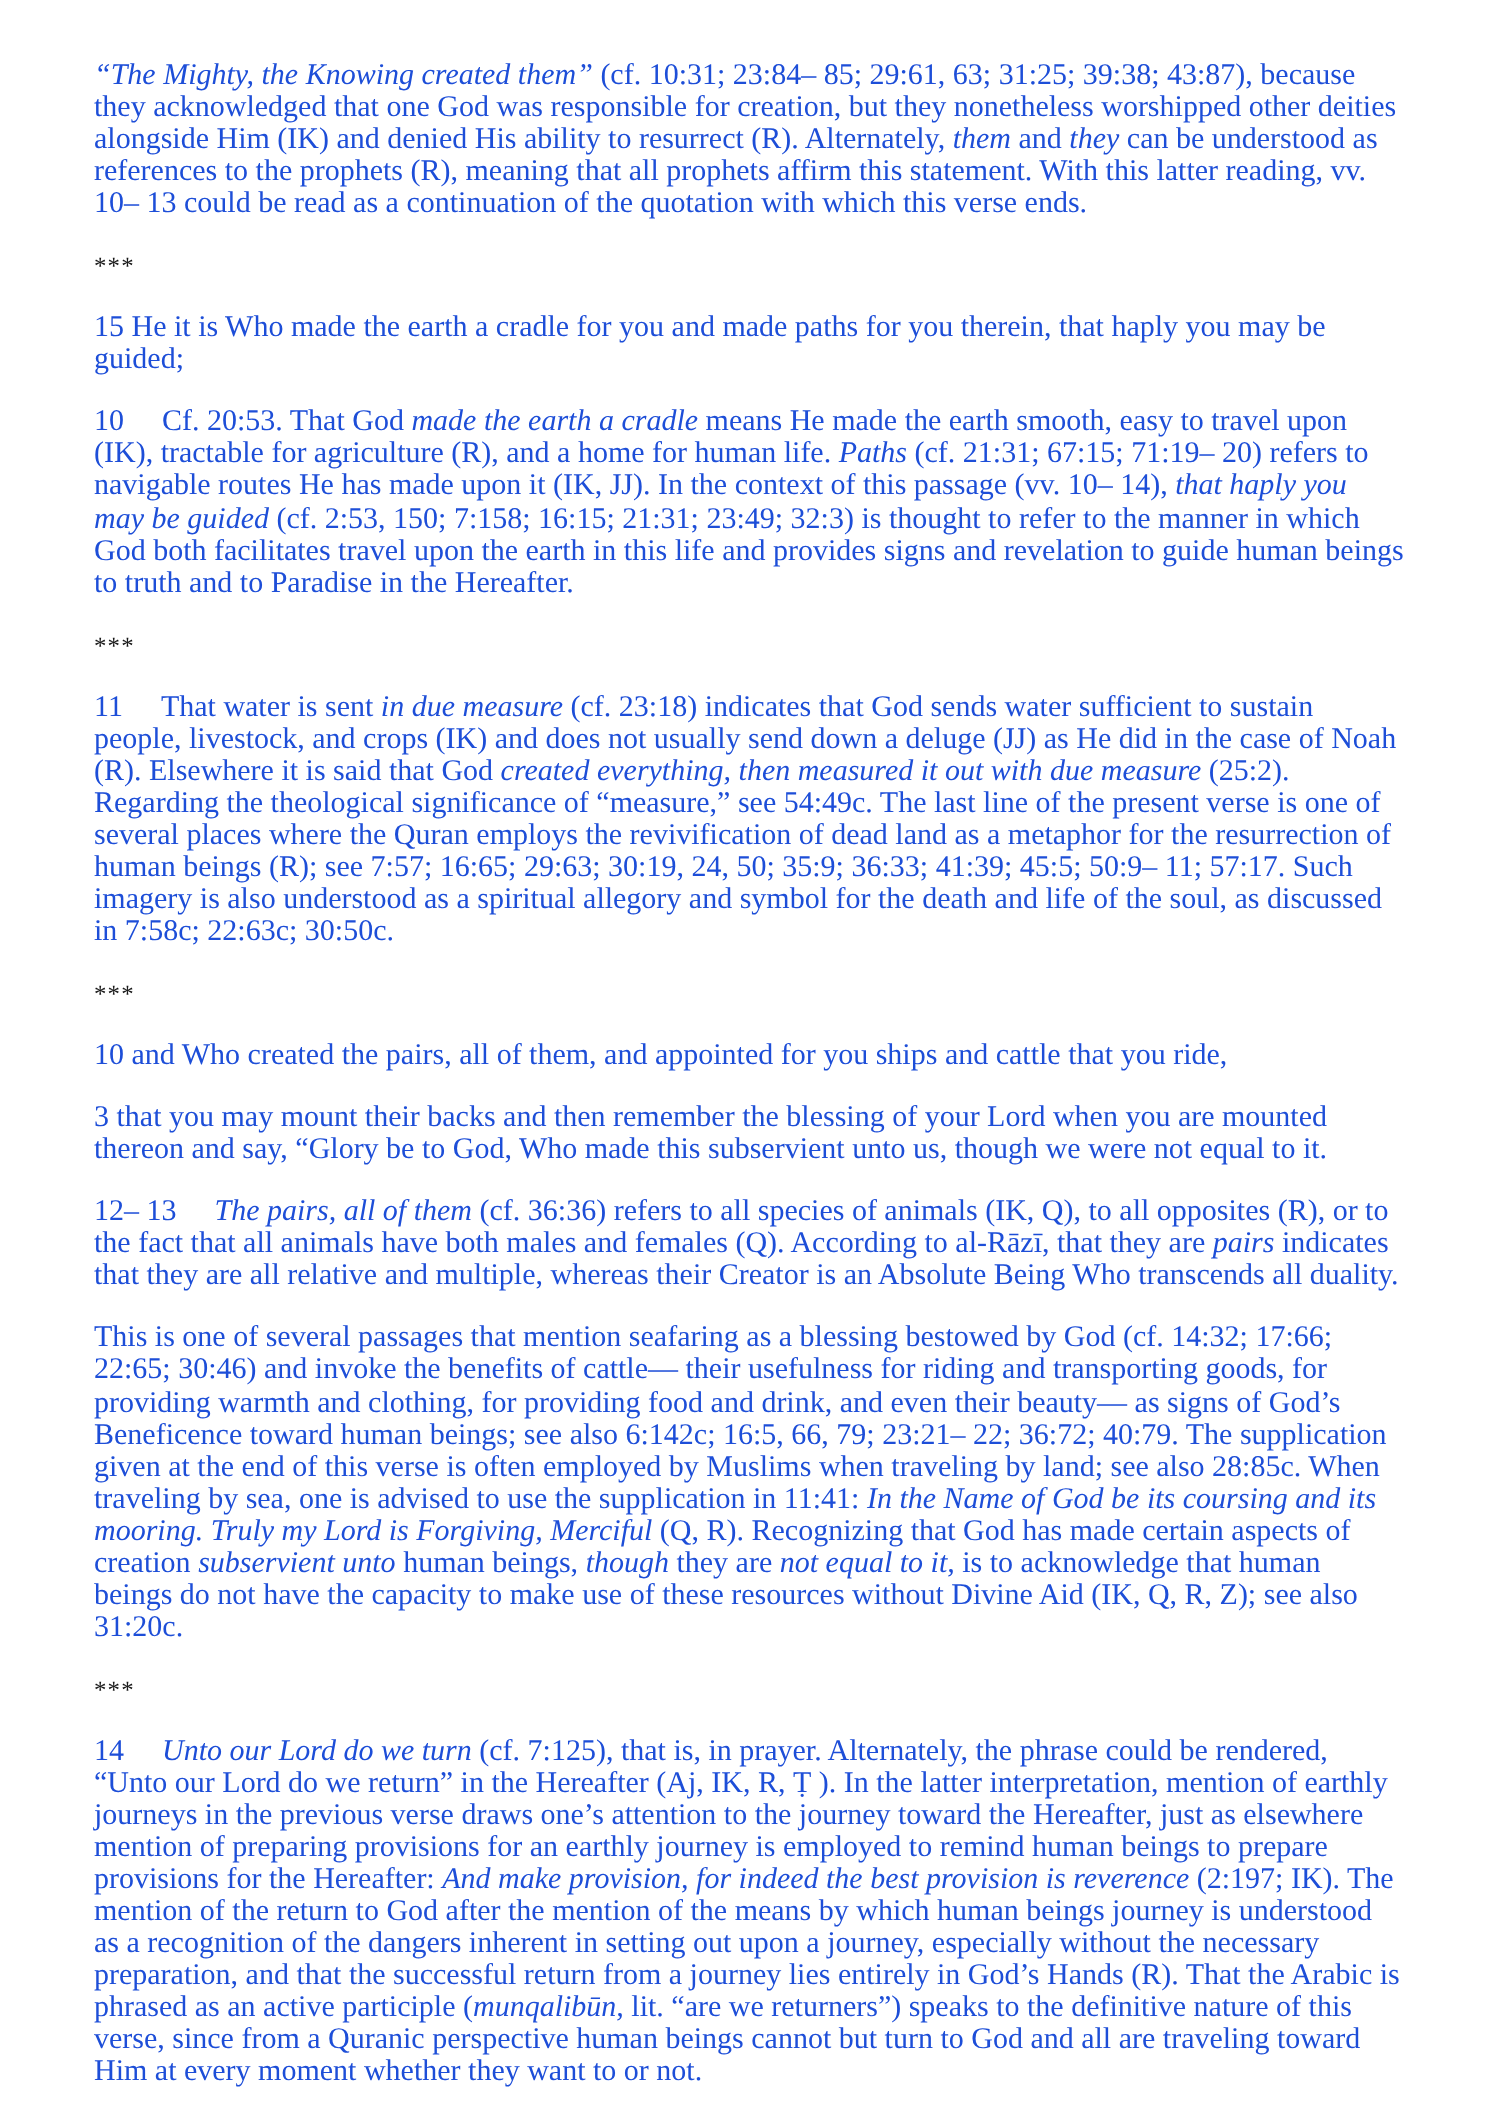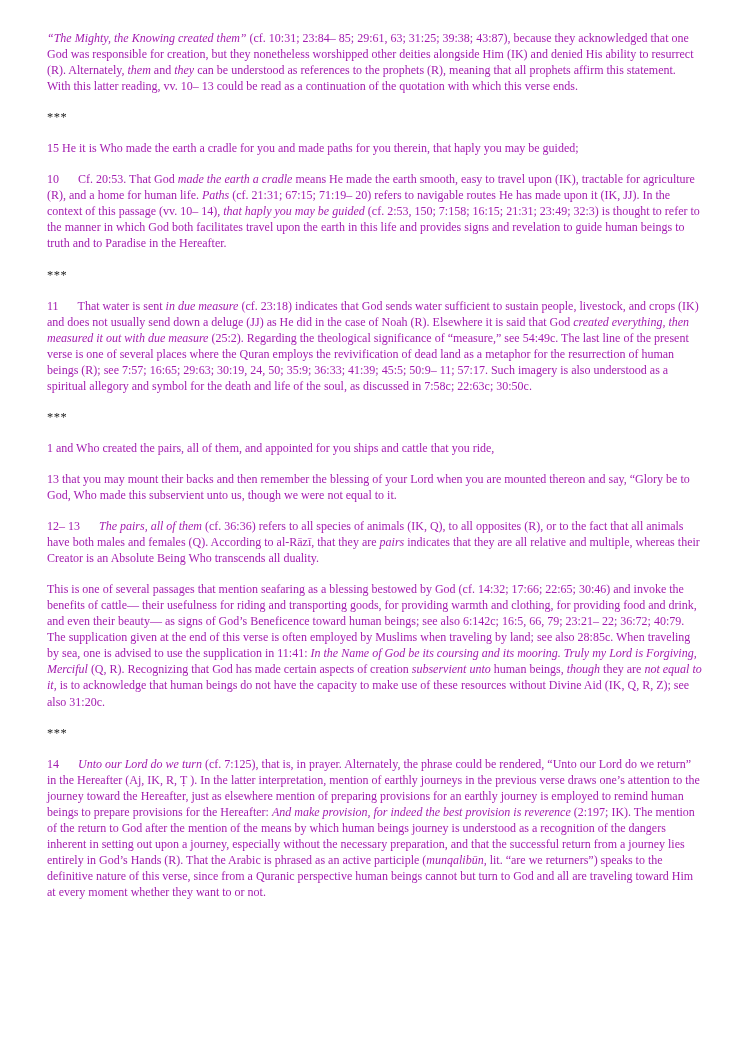--- a/index.html
+++ b/index.html
@@ -21,24 +21,24 @@
     overflow: hidden;
   }
   #content {
     position: absolute;
     left: 47px;
     top: 30px;
     width: 655px;
   }
   p {
     margin: 0 0 0 0;
-    font-size: 12px;
+    font-size: 15px;
     line-height: 16.05px;
     text-align: left;
-    color: #a21caf;
+    color: #1d4ed8;
     -webkit-font-smoothing: antialiased;
   }
   .para {
     margin-bottom: 15px;
   }
   .sep {
     margin: 0 0 15px 0;
     font-size: 12.4px;
     line-height: 16.05px;
     letter-spacing: 0.6px;
@@ -57,20 +57,20 @@
 
 <div id="page">
   <div id="content">
       <p class="para"><i>“The Mighty, the Knowing created them”</i><span> (cf. 10:31; 23:84– 85; 29:61, 63; 31:25; 39:38; 43:87), because they acknowledged that one God was responsible for creation, but they nonetheless worshipped other deities alongside Him (IK) and denied His ability to resurrect (R). Alternately, </span><i>them</i><span> and </span><i>they</i><span> can be understood as references to the prophets (R), meaning that all prophets affirm this statement. With this latter reading, vv. 10– 13 could be read as a continuation of the quotation with which this verse ends.</span></p>
       <p class="sep">***</p>
       <p class="para"><span>15 He it is Who made the earth a cradle for you and made paths for you therein, that haply you may be guided;</span></p>
       <p class="para"><span>10</span><span class="tab">&nbsp;</span><span>Cf. 20:53. That God </span><i>made the earth a cradle</i><span> means He made the earth smooth, easy to travel upon (IK), tractable for agriculture (R), and a home for human life. </span><i>Paths</i><span> (cf. 21:31; 67:15; 71:19– 20) refers to navigable routes He has made upon it (IK, JJ). In the context of this passage (vv. 10– 14), </span><i>that haply you may be guided</i><span> (cf. 2:53, 150; 7:158; 16:15; 21:31; 23:49; 32:3) is thought to refer to the manner in which God both facilitates travel upon the earth in this life and provides signs and revelation to guide human beings to truth and to Paradise in the Hereafter.</span></p>
       <p class="sep">***</p>
       <p class="para"><span>11</span><span class="tab">&nbsp;</span><span>That water is sent </span><i>in due measure</i><span> (cf. 23:18) indicates that God sends water sufficient to sustain people, livestock, and crops (IK) and does not usually send down a deluge (JJ) as He did in the case of Noah (R). Elsewhere it is said that God </span><i>created everything, then measured it out with due measure</i><span> (25:2). Regarding the theological significance of “measure,” see 54:49c. The last line of the present verse is one of several places where the Quran employs the revivification of dead land as a metaphor for the resurrection of human beings (R); see 7:57; 16:65; 29:63; 30:19, 24, 50; 35:9; 36:33; 41:39; 45:5; 50:9– 11; 57:17. Such imagery is also understood as a spiritual allegory and symbol for the death and life of the soul, as discussed in 7:58c; 22:63c; 30:50c.</span></p>
       <p class="sep">***</p>
-      <p class="para"><span>1 and Who created the pairs, all of them, and appointed for you ships and cattle that you ride,</span></p>
-      <p class="para"><span>13 that you may mount their backs and then remember the blessing of your Lord when you are mounted thereon and say, “Glory be to God, Who made this subservient unto us, though we were not equal to it.</span></p>
+      <p class="para"><span>10 and Who created the pairs, all of them, and appointed for you ships and cattle that you ride,</span></p>
+      <p class="para"><span>3 that you may mount their backs and then remember the blessing of your Lord when you are mounted thereon and say, “Glory be to God, Who made this subservient unto us, though we were not equal to it.</span></p>
       <p class="para"><span>12– 13</span><span class="tab">&nbsp;</span><i>The pairs, all of them</i><span> (cf. 36:36) refers to all species of animals (IK, Q), to all opposites (R), or to the fact that all animals have both males and females (Q). According to al-Rāzī, that they are </span><i>pairs</i><span> indicates that they are all relative and multiple, whereas their Creator is an Absolute Being Who transcends all duality.</span></p>
       <p class="para"><span>This is one of several passages that mention seafaring as a blessing bestowed by God (cf. 14:32; 17:66; 22:65; 30:46) and invoke the benefits of cattle— their usefulness for riding and transporting goods, for providing warmth and clothing, for providing food and drink, and even their beauty— as signs of God’s Beneficence toward human beings; see also 6:142c; 16:5, 66, 79; 23:21– 22; 36:72; 40:79. The supplication given at the end of this verse is often employed by Muslims when traveling by land; see also 28:85c. When traveling by sea, one is advised to use the supplication in 11:41: </span><i>In the Name of God be its coursing and its mooring. Truly my Lord is Forgiving, Merciful</i><span> (Q, R). Recognizing that God has made certain aspects of creation </span><i>subservient unto</i><span> human beings, </span><i>though</i><span> they are </span><i>not equal to it,</i><span> is to acknowledge that human beings do not have the capacity to make use of these resources without Divine Aid (IK, Q, R, Z); see also 31:20c.</span></p>
       <p class="sep">***</p>
       <p class="para"><span>14</span><span class="tab">&nbsp;</span><i>Unto our Lord do we turn</i><span> (cf. 7:125), that is, in prayer. Alternately, the phrase could be rendered, “Unto our Lord do we return” in the Hereafter (Aj, IK, R, Ṭ ). In the latter interpretation, mention of earthly journeys in the previous verse draws one’s attention to the journey toward the Hereafter, just as elsewhere mention of preparing provisions for an earthly journey is employed to remind human beings to prepare provisions for the Hereafter: </span><i>And make provision, for indeed the best provision is reverence</i><span> (2:197; IK). The mention of the return to God after the mention of the means by which human beings journey is understood as a recognition of the dangers inherent in setting out upon a journey, especially without the necessary preparation, and that the successful return from a journey lies entirely in God’s Hands (R). That the Arabic is phrased as an active participle (</span><i>munqalibūn,</i><span> lit. “are we returners”) speaks to the definitive nature of this verse, since from a Quranic perspective human beings cannot but turn to God and all are traveling toward Him at every moment whether they want to or not.</span></p>
     </div>
 </div>
 
 </body></html>

